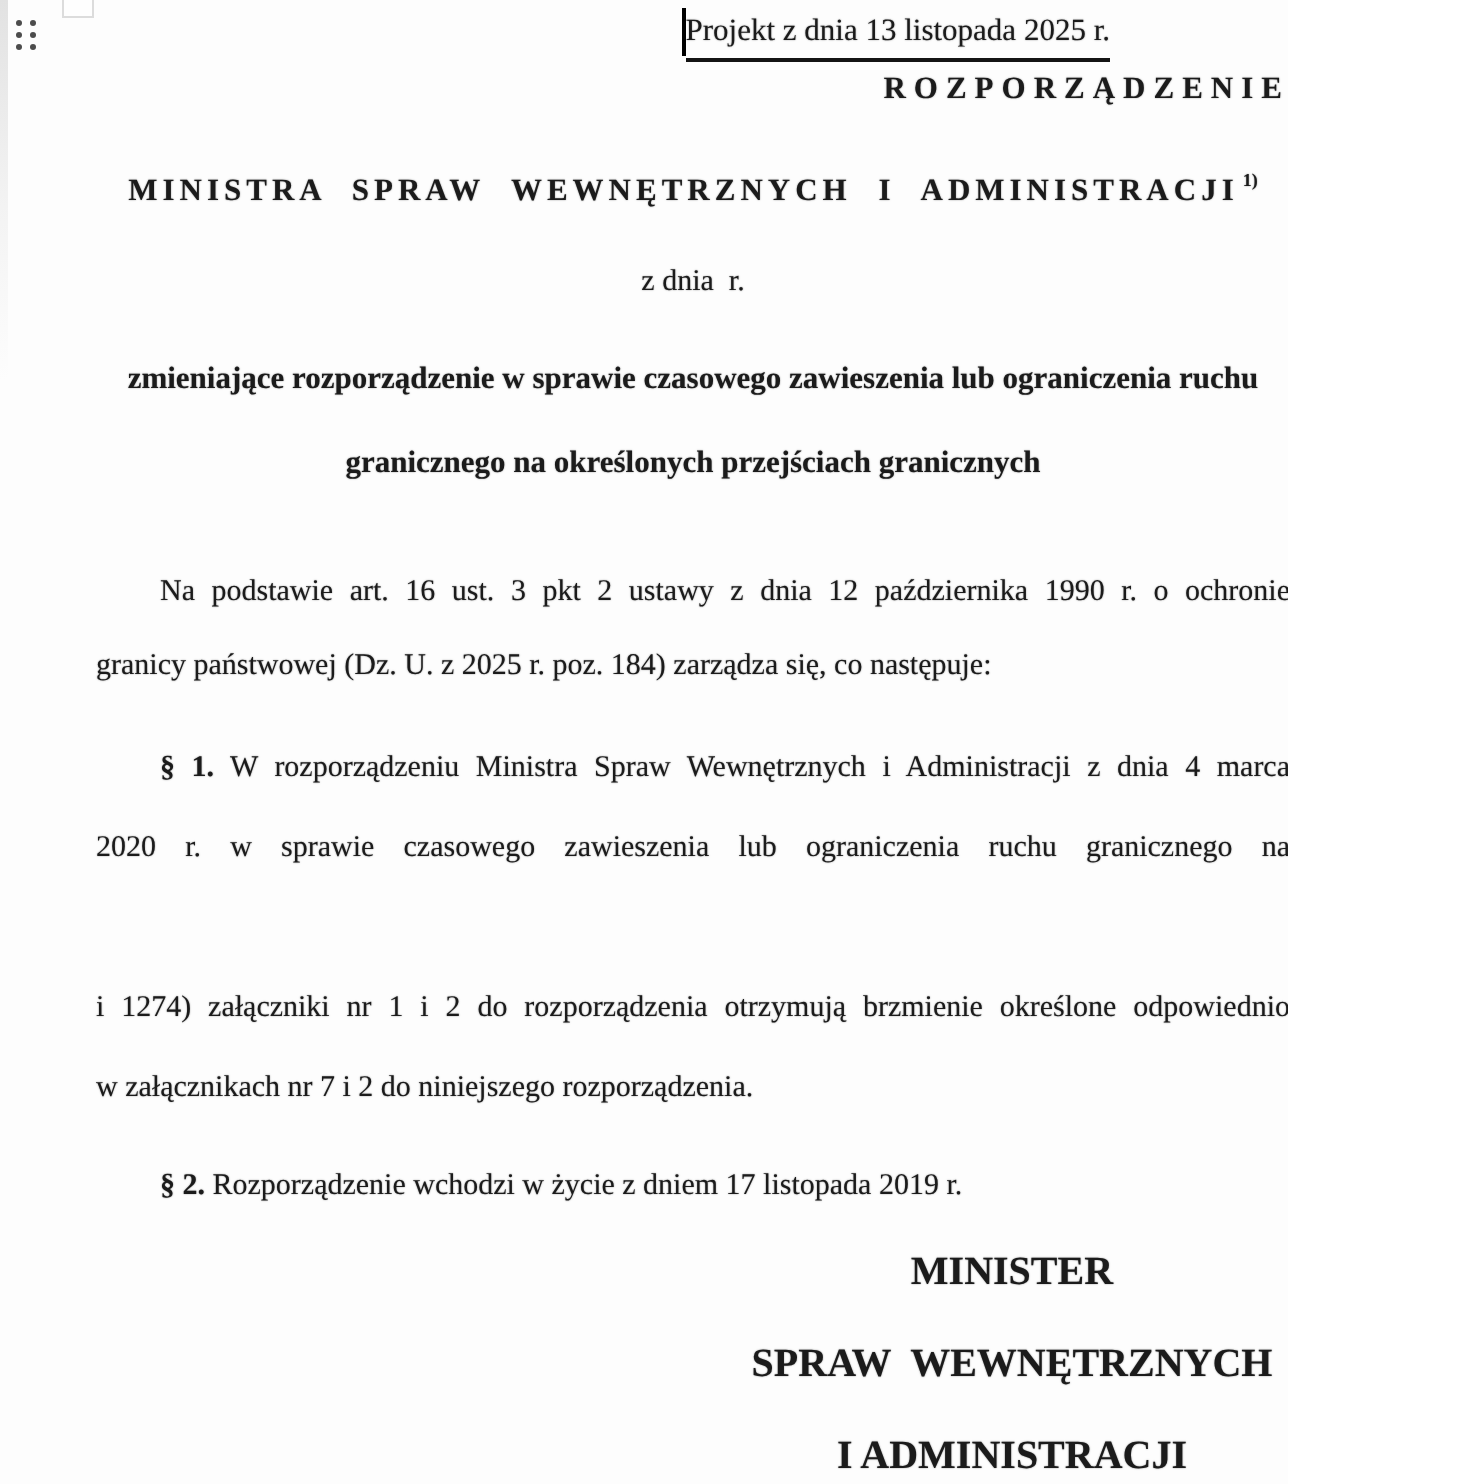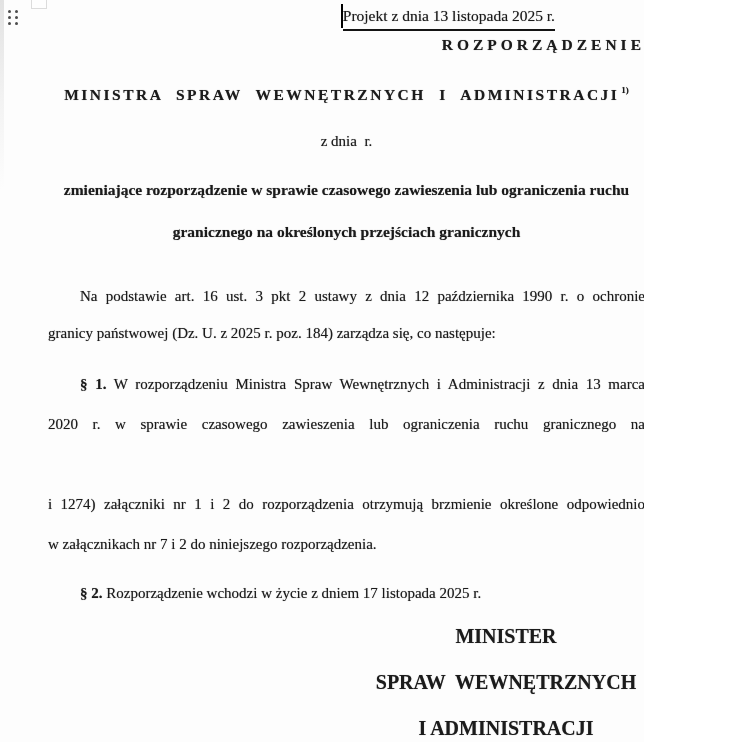--- a/index.html
+++ b/index.html
@@ -82,24 +82,24 @@
   <div class="ln title2"><span>MINISTRA SPRAW WEWNĘTRZNYCH I ADMINISTRACJI</span><sup class="fn">1)</sup></div>
 
   <div class="ln date">z dnia  r.</div>
 
   <div class="ln subj s2">granicznego na określonych przejściach granicznych</div>
   <div class="ln subj s1">zmieniające rozporządzenie w sprawie czasowego zawieszenia lub ograniczenia ruchu</div>
 
   <div class="ln body just ind b1">Na podstawie art. 16 ust. 3 pkt 2 ustawy z dnia 12 października 1990 r. o ochronie</div>
   <div class="ln body b2">granicy państwowej (Dz. U. z 2025 r. poz. 184) zarządza się, co następuje:</div>
 
-  <div class="ln body just ind b3"><span class="lead">§ 1.</span><span> W rozporządzeniu Ministra Spraw Wewnętrznych i Administracji z dnia 13 marca</span></div>
+  <div class="ln body just ind b3"><span class="lead">§ 1.</span><span> W rozporządzeniu Ministra Spraw Wewnętrznych i Administracji z dnia 4 marca</span></div>
   <div class="ln body just b4">2020 r. w sprawie czasowego zawieszenia lub ograniczenia ruchu granicznego na</div>
   <div class="ln body just b6">i 1274) załączniki nr 1 i 2 do rozporządzenia otrzymują brzmienie określone odpowiednio</div>
   <div class="ln body b7">w załącznikach nr 7 i 2 do niniejszego rozporządzenia.</div>
 
-  <div class="ln body ind b8"><span class="lead">§ 2.</span><span> Rozporządzenie wchodzi w życie z dniem 17 listopada 2025 r.</span></div>
+  <div class="ln body ind b8"><span class="lead">§ 2.</span><span> Rozporządzenie wchodzi w życie z dniem 17 listopada 2019 r.</span></div>
 
   <div class="sig g1">MINISTER</div>
   <div class="sig g2">SPRAW  WEWNĘTRZNYCH</div>
   <div class="sig g3">I ADMINISTRACJI</div>
 
 </div>
 
 </body></html>

